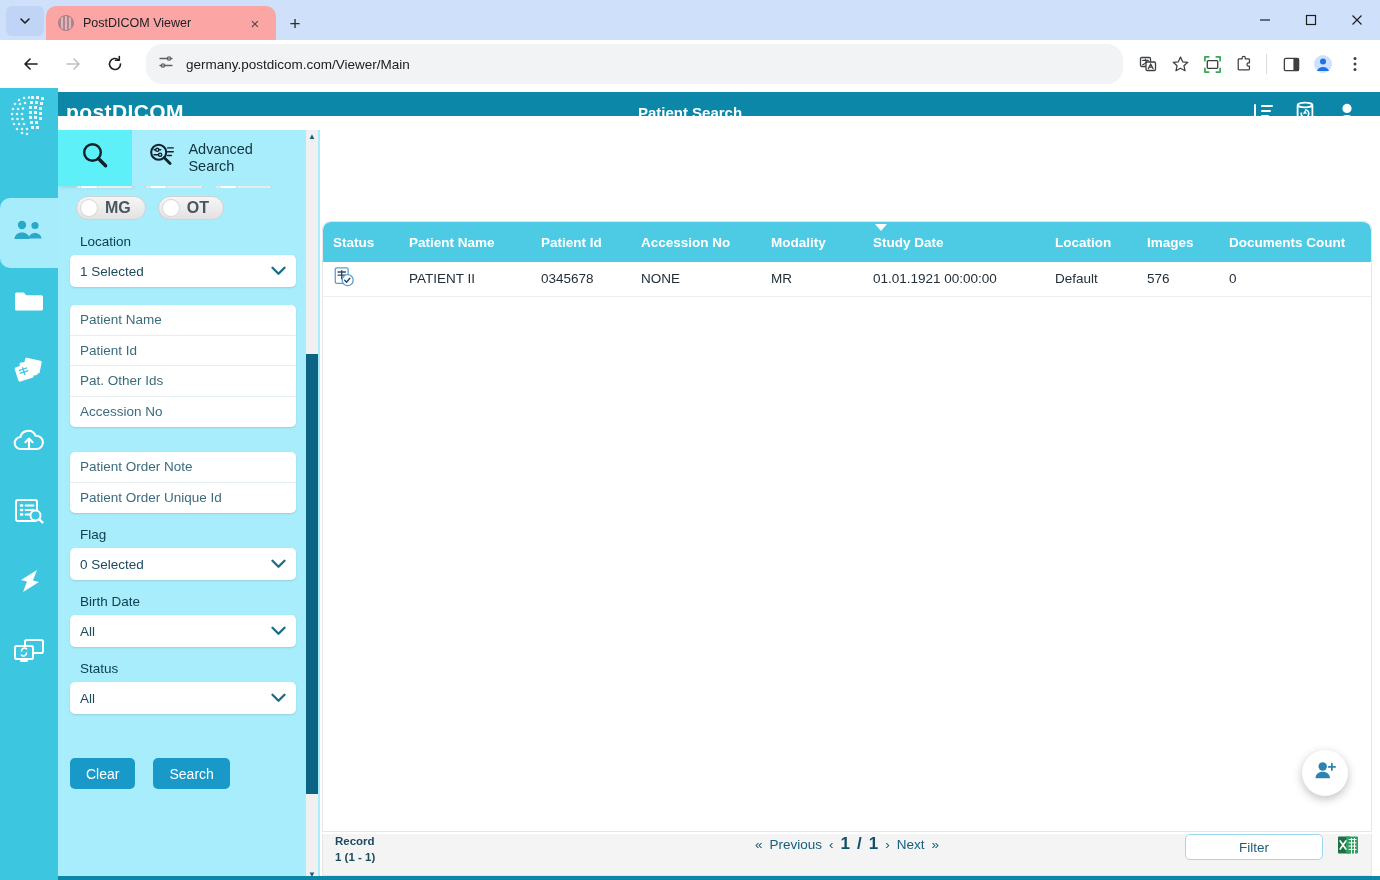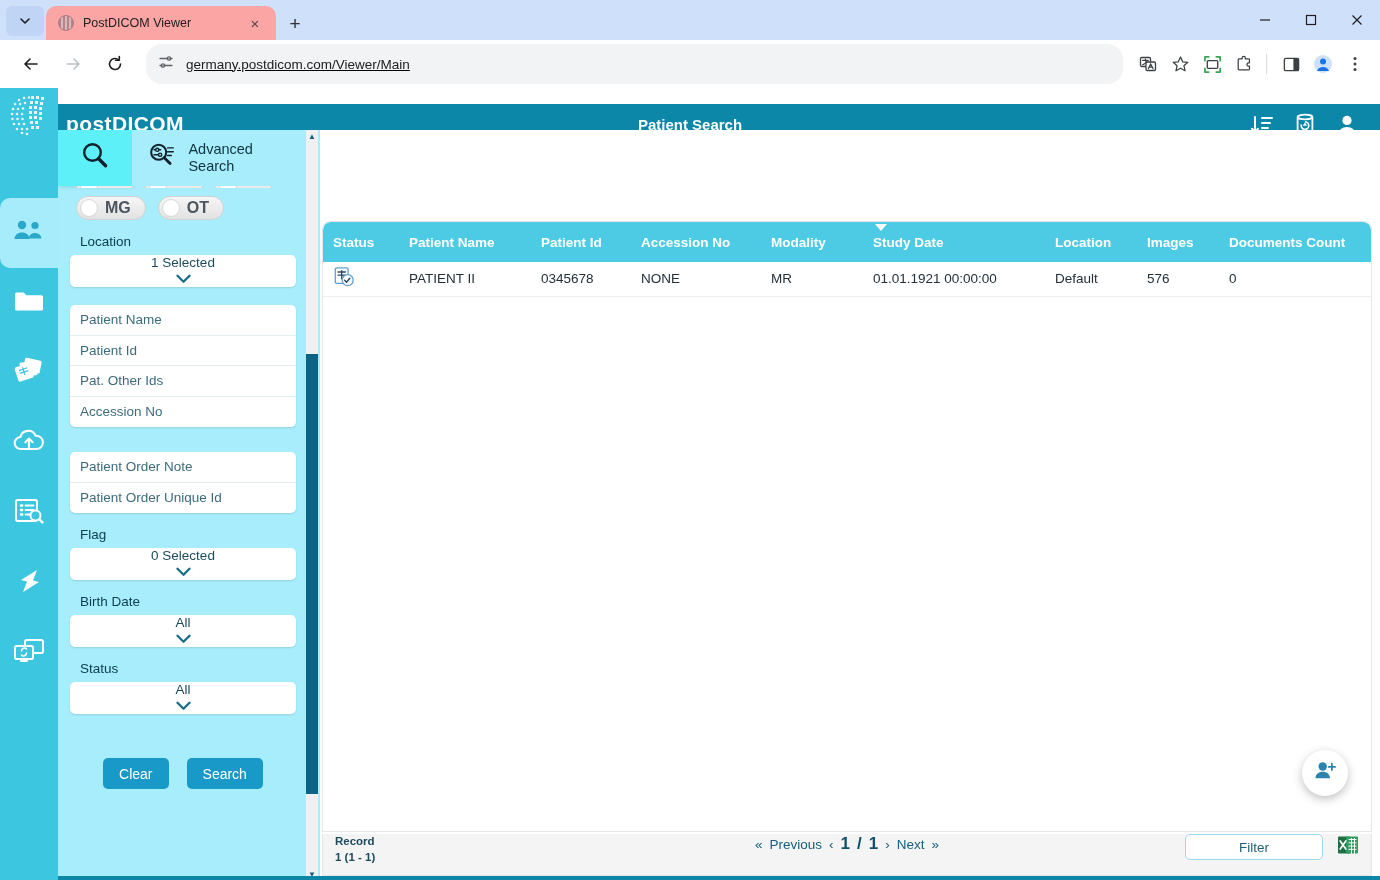--- a/index.html
+++ b/index.html
@@ -59,36 +59,35 @@
   .nav-btn {
     width: 32px; height: 32px; margin: 0 5px; border-radius: 50%;
     display: flex; align-items: center; justify-content: center;
     cursor: pointer; color: #1f1f1f; font-size: 17px;
   }
   .nav-btn.disabled { color: #bdc1c6; cursor: default; }
   .omnibox {
     flex: 1; height: 40px; margin: 0 8px 0 10px; background: #f1f3f4;
     border-radius: 16px; display: flex; align-items: center; padding: 0 12px;
     cursor: text;
-    text-decoration: underline;
   }
   .omnibox-url { font-size: 13.5px; color: #202124; margin-left: 12px; }
   .tb-icon {
     width: 30px; height: 30px; margin-left: 2px; border-radius: 50%;
     display: flex; align-items: center; justify-content: center; cursor: pointer;
   }
   .tb-sep { width: 1px; height: 20px; background: #dadce0; margin: 0 7px; }
 
   
   .app-frame {
     position: absolute; left: 0; top: 88px; width: 1380px; height: 792px;
     background: #ffffff; overflow: hidden;
   }
   .app-header {
-    position: absolute; left: 0; top: 16px; width: 1380px; height: 32px;
+    position: absolute; left: 0; top: 4px; width: 1380px; height: 24px;
     background: #0c87a8; display: flex; align-items: center;
   }
   .brand {
     position: absolute; left: 66px; top: 8px;
     font-size: 21px; font-weight: bold; color: #ffffff; letter-spacing: .4px;
   }
   .header-title {
     position: absolute; left: 0; right: 0; top: 12px; text-align: center;
     font-size: 15px; font-weight: bold; color: #ffffff;
   }
@@ -149,35 +148,34 @@
   .pill .ptxt { font-size: 16px; color: #4b5560; font-weight: bold; }
 
   .field-label {
     font-size: 13.5px; color: #0f4050; padding: 14px 0 6px 10px;
   }
   .select-box {
     height: 32px; background: #ffffff; border-radius: 5px;
     display: flex; align-items: center; padding: 0 10px;
     font-size: 13.5px; color: #1d4b5c; cursor: pointer;
     box-shadow: 0 1px 2px rgba(0,0,0,.12);
-    flex-direction: column;
   }
   .select-box .val { flex: 1; }
   .input-group {
     background: #ffffff; border-radius: 5px; overflow: hidden;
     box-shadow: 0 1px 2px rgba(0,0,0,.12);
   }
   .text-input {
     height: 30.5px; display: flex; align-items: center; padding: 0 10px;
     font-size: 13.5px; color: #3a6b7c; border-bottom: 1px solid #e4eef1;
     cursor: text;
   }
   .text-input:last-child { border-bottom: none; }
   .btn-row {
-    display: flex; gap: 18px; justify-content: center; margin-top: 44px;
+    display: flex; gap: 18px; justify-content: flex-start; margin-top: 44px;
   }
   .btn {
     height: 31px; min-width: 58px; padding: 0 16px; border: none;
     background: #1899c7; color: #ffffff; border-radius: 5px;
     font-size: 14px; cursor: pointer; font-family: inherit;
   }
 
   .panel-sb {
     position: absolute; left: 306px; top: 42px; width: 12px; height: 750px;
     background: #f0f0f0;

